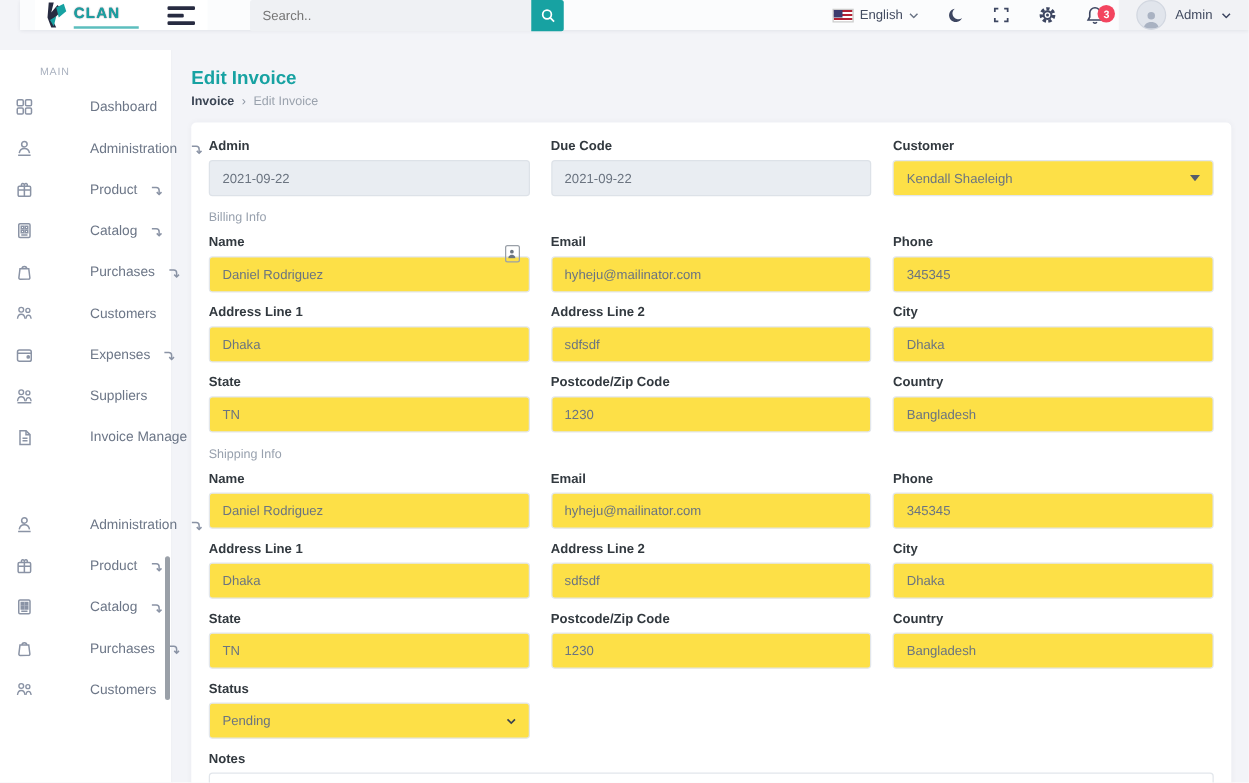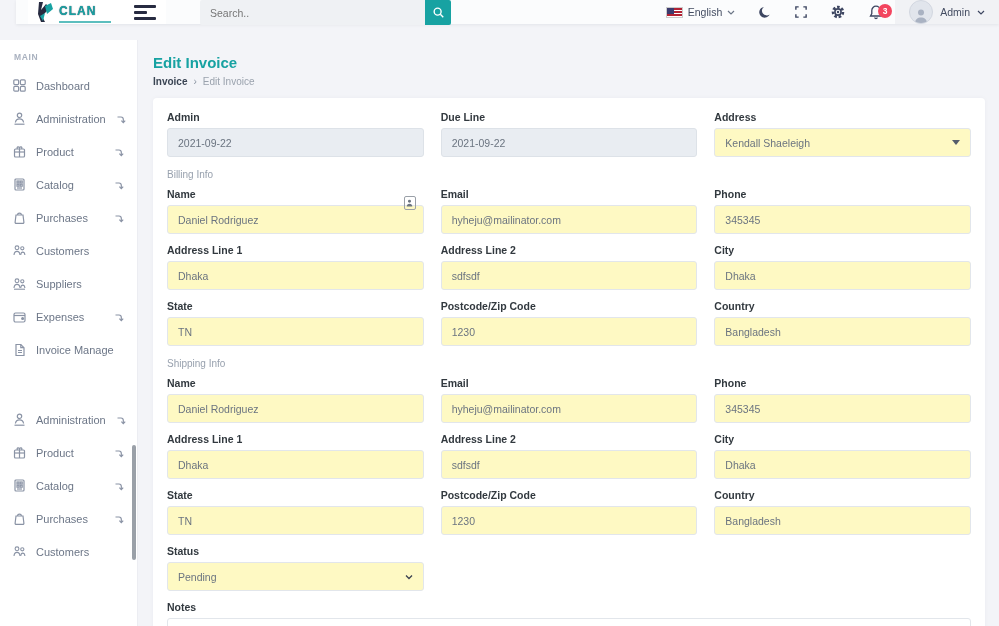--- a/index.html
+++ b/index.html
@@ -47,47 +47,47 @@
   .user-block { background: #f1f2f5; padding: 0 14px; gap: 7px; }
   .avatar { width: 24px; height: 24px; border-radius: 50%; background: #e1e5ec; border: 1px solid #d2d7e0; display: flex; align-items: flex-end; justify-content: center; overflow: hidden; }
   .flag { width: 17px; height: 11px; position: relative; background: repeating-linear-gradient(#b22234 0 1.6px, #fff 1.6px 3.2px); border: .5px solid #ccc; }
   .flag::before { content: ""; position: absolute; top: 0; left: 0; width: 7px; height: 6px; background: #3c3b6e; }
   
   .sidebar {
     position: absolute; top: 40px; left: 0; bottom: 0; width: 138px;
     background: #fff; border-right: 1px solid #ecedf2; z-index: 10;
   }
   .nav-group-label {
-    font-size: 8.5px; font-weight: bold; letter-spacing: .6px; color: #a9b1bf;
-    padding: 12px 14px 7px;
+    font-size: 8.5px; font-weight: normal; letter-spacing: .6px; color: #a9b1bf;
+    padding: 12px 32px 7px;
   }
   .nav-item {
     height: 33px; display: flex; align-items: center; gap: 9px;
     padding: 0 12px; font-size: 11px; color: #6c7687; cursor: pointer;
   }
-  .nav-item .lbl { white-space: nowrap; }
+  .nav-item .lbl { white-space: nowrap; margin-left: 36px; }
   .nav-arrow { margin-left: auto; display: flex; }
   .nav-spacer { height: 37px; }
   .side-scrollthumb { position: absolute; right: 1px; top: 405px; width: 4px; height: 115px; background: #9aa0a8; border-radius: 2px; }
   
   .main { position: absolute; left: 139px; top: 40px; right: 0; bottom: 0; padding: 12px 14px; overflow: hidden; }
   .page-title { color: #17a2a2; font-size: 15px; font-weight: bold; margin: 2px 0 5px; }
   .breadcrumb { font-size: 10px; display: flex; align-items: flex-start; gap: 6px; }
   .bc-parent { color: #3a4453; font-weight: bold; cursor: pointer; }
   .bc-sep { color: #8d96a3; font-size: 10px; }
   .bc-current { color: #9aa2ad; }
   .card {
     background: #fff; border-radius: 4px; margin-top: 11px; padding: 13px 14px 20px;
     box-shadow: 0 0 5px rgba(40,50,70,.04); height: 640px;
   }
   .row3 { display: grid; grid-template-columns: 1fr 1fr 1fr; column-gap: 17px; margin-bottom: 10px; }
   .field label { display: block; font-size: 10.5px; font-weight: bold; color: #32393f; margin-bottom: 5px; }
   .control {
     width: 100%; height: 29px; border: 1px solid #e2e6eb; border-radius: 3px;
-    padding: 0 10px; font-size: 10.5px; color: #6b7480; background: #fef9c3;
+    padding: 0 10px; font-size: 10.5px; color: #6b7480; background: #fde047;
     font-family: "Liberation Sans", sans-serif; outline: none;
   }
   .control-flex { display: flex; align-items: center; justify-content: space-between; cursor: pointer; }
   .readonly { background: #e9edf2; border-color: #dde2e8; }
   .with-icon { position: relative; }
   .with-icon input { padding-right: 26px; }
   .contact-ic {
     position: absolute; right: 8px; top: 8px; width: 12px; height: 14px;
     border: 1px solid #9aa0a8; border-radius: 2px; display: flex; align-items: center; justify-content: center;
   }
@@ -291,51 +291,51 @@
           <path d="M2 12c.2-2.3 1.5-3.6 3-3.6S7.8 9.7 8 12"></path>
         <circle cx="10.3" cy="5.3" r="1.6"></circle>
           <path d="M8.7 12c.2-1.9 1-2.9 2.1-2.9s1.9 1 2.1 2.9"></path>
       </svg>
     </span>
     <span class="lbl">Customers</span>
   </div>
 
   <div class="nav-item">
     <span class="icon">
+      <svg width="15" height="15" viewBox="0 0 15 15" fill="none" stroke="#8a93a5" stroke-width="1.2">
+        <rect x="2" y="4" width="11" height="9" rx="1.5"></rect>
+          <path d="M2 6.5h11"></path>
+          <circle cx="10.6" cy="9.5" r=".9" fill="#8a93a5"></circle>
+      </svg>
+    </span>
+    <span class="lbl">Expenses</span>
+    <span class="nav-arrow icon">
+      <svg width="12" height="12" viewBox="0 0 12 12" fill="none" stroke="#8a93a5" stroke-width="1.2">
+        <path d="M2.5 4H6a2.3 2.3 0 0 1 2.3 2.3v3"></path>
+          <polyline points="6.4,7.7 8.3,9.6 10.2,7.7"></polyline>
+      </svg>
+    </span>
+  </div>
+
+  <div class="nav-item">
+    <span class="icon">
       <svg width="15" height="15" viewBox="0 0 15 15" fill="none" stroke="#8a93a5" stroke-width="1.1">
         <circle cx="5" cy="4.8" r="1.9"></circle>
           <path d="M2 12c.2-2.3 1.5-3.6 3-3.6S7.8 9.7 8 12"></path>
         <circle cx="10.3" cy="5.3" r="1.6"></circle>
           <path d="M8.7 12c.2-1.9 1-2.9 2.1-2.9s1.9 1 2.1 2.9"></path>
           <path d="M2 13.2h11"></path>
       </svg>
     </span>
     <span class="lbl">Suppliers</span>
   </div>
 
   <div class="nav-item">
     <span class="icon">
       <svg width="15" height="15" viewBox="0 0 15 15" fill="none" stroke="#8a93a5" stroke-width="1.2">
-        <rect x="2" y="4" width="11" height="9" rx="1.5"></rect>
-          <path d="M2 6.5h11"></path>
-          <circle cx="10.6" cy="9.5" r=".9" fill="#8a93a5"></circle>
-      </svg>
-    </span>
-    <span class="lbl">Expenses</span>
-    <span class="nav-arrow icon">
-      <svg width="12" height="12" viewBox="0 0 12 12" fill="none" stroke="#8a93a5" stroke-width="1.2">
-        <path d="M2.5 4H6a2.3 2.3 0 0 1 2.3 2.3v3"></path>
-          <polyline points="6.4,7.7 8.3,9.6 10.2,7.7"></polyline>
-      </svg>
-    </span>
-  </div>
-
-  <div class="nav-item">
-    <span class="icon">
-      <svg width="15" height="15" viewBox="0 0 15 15" fill="none" stroke="#8a93a5" stroke-width="1.2">
         <path d="M4 2.5h4.8L12 5.7v7.8H4z"></path>
           <path d="M8.8 2.5v3.2H12"></path>
           <path d="M6 8.5h4M6 10.5h4"></path>
       </svg>
     </span>
     <span class="lbl">Invoice Manage</span>
   </div>
 
 
   <div class="nav-spacer"></div>
@@ -435,25 +435,25 @@
   </div>
 
   <div class="card">
 
     <div class="row3">
       <div class="field">
         <label>Admin</label>
         <input class="control readonly" readonly="" value="2021-09-22" style="">
       </div>
       <div class="field">
-        <label>Due Line</label>
+        <label>Due Code</label>
         <input class="control readonly" readonly="" value="2021-09-22" style="">
       </div>
       <div class="field">
-        <label>Address</label>
+        <label>Customer</label>
         <div class="control control-flex">
           <span>Kendall Shaeleigh</span>
           <span class="icon">
             <svg width="8" height="5" viewBox="0 0 8 5">
                 <polygon points="0,0 8,0 4,5" fill="#555d6b"></polygon>
               </svg>
           </span>
         </div>
       </div>
     </div>

